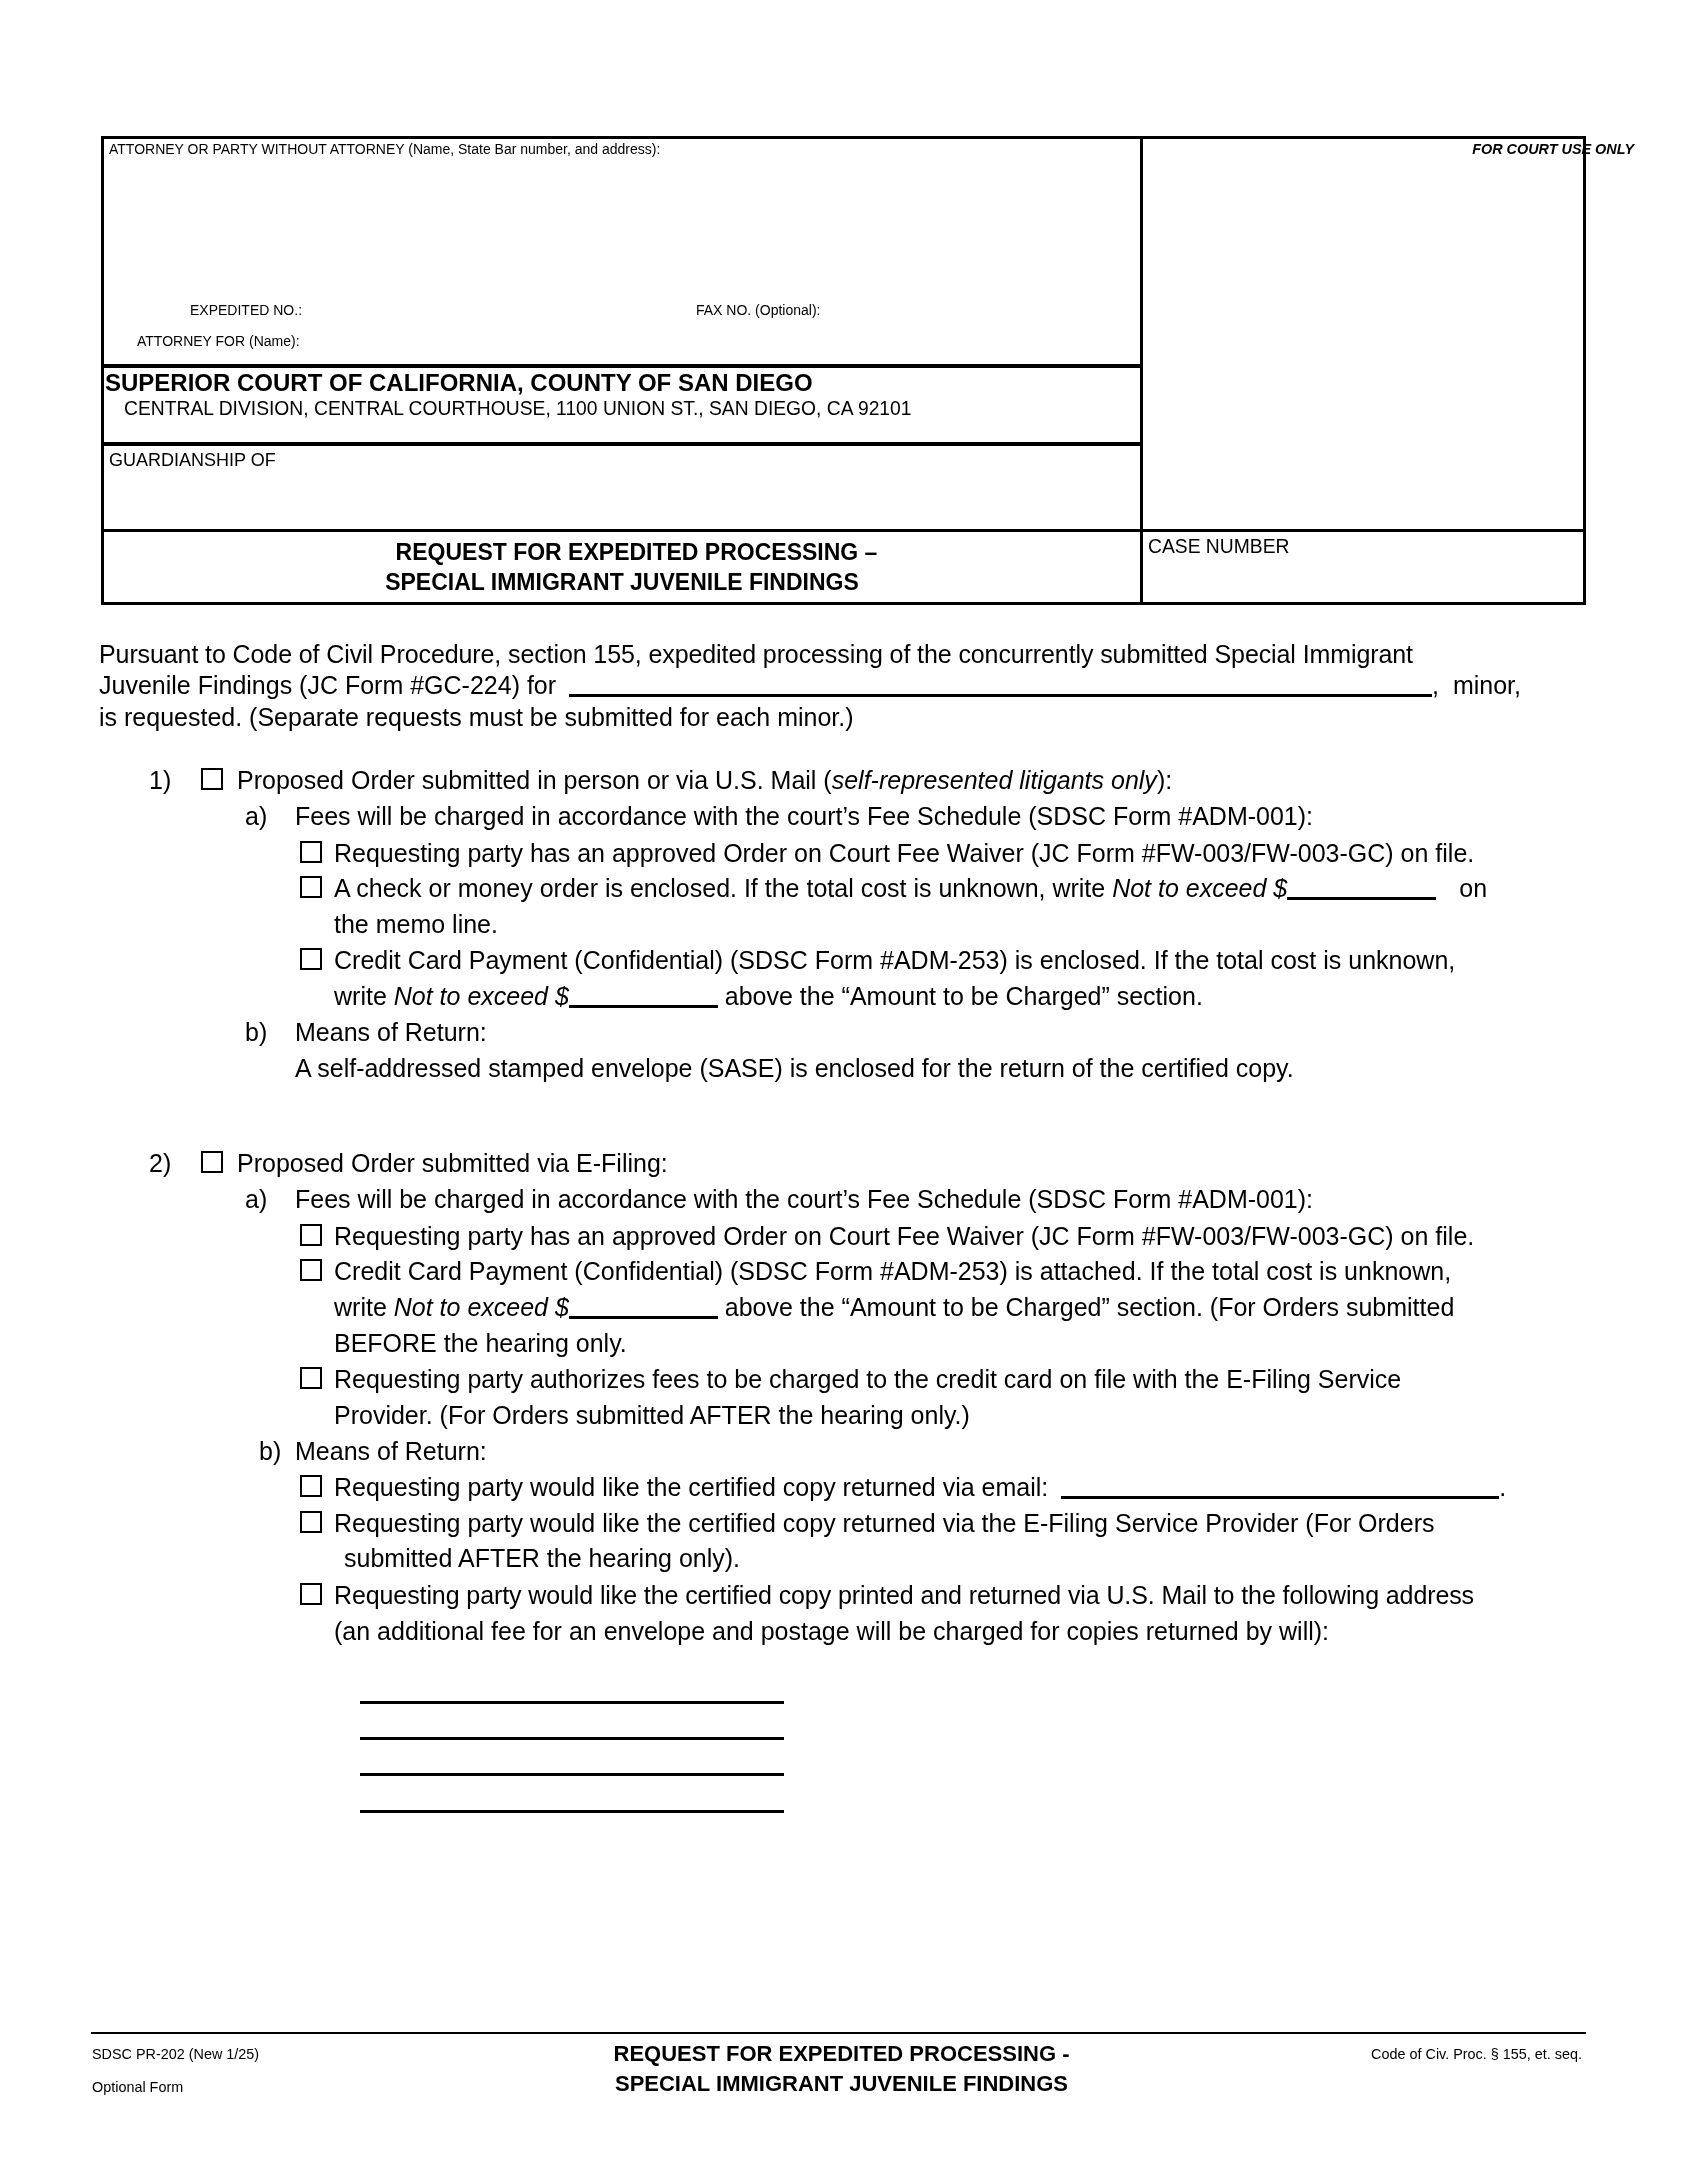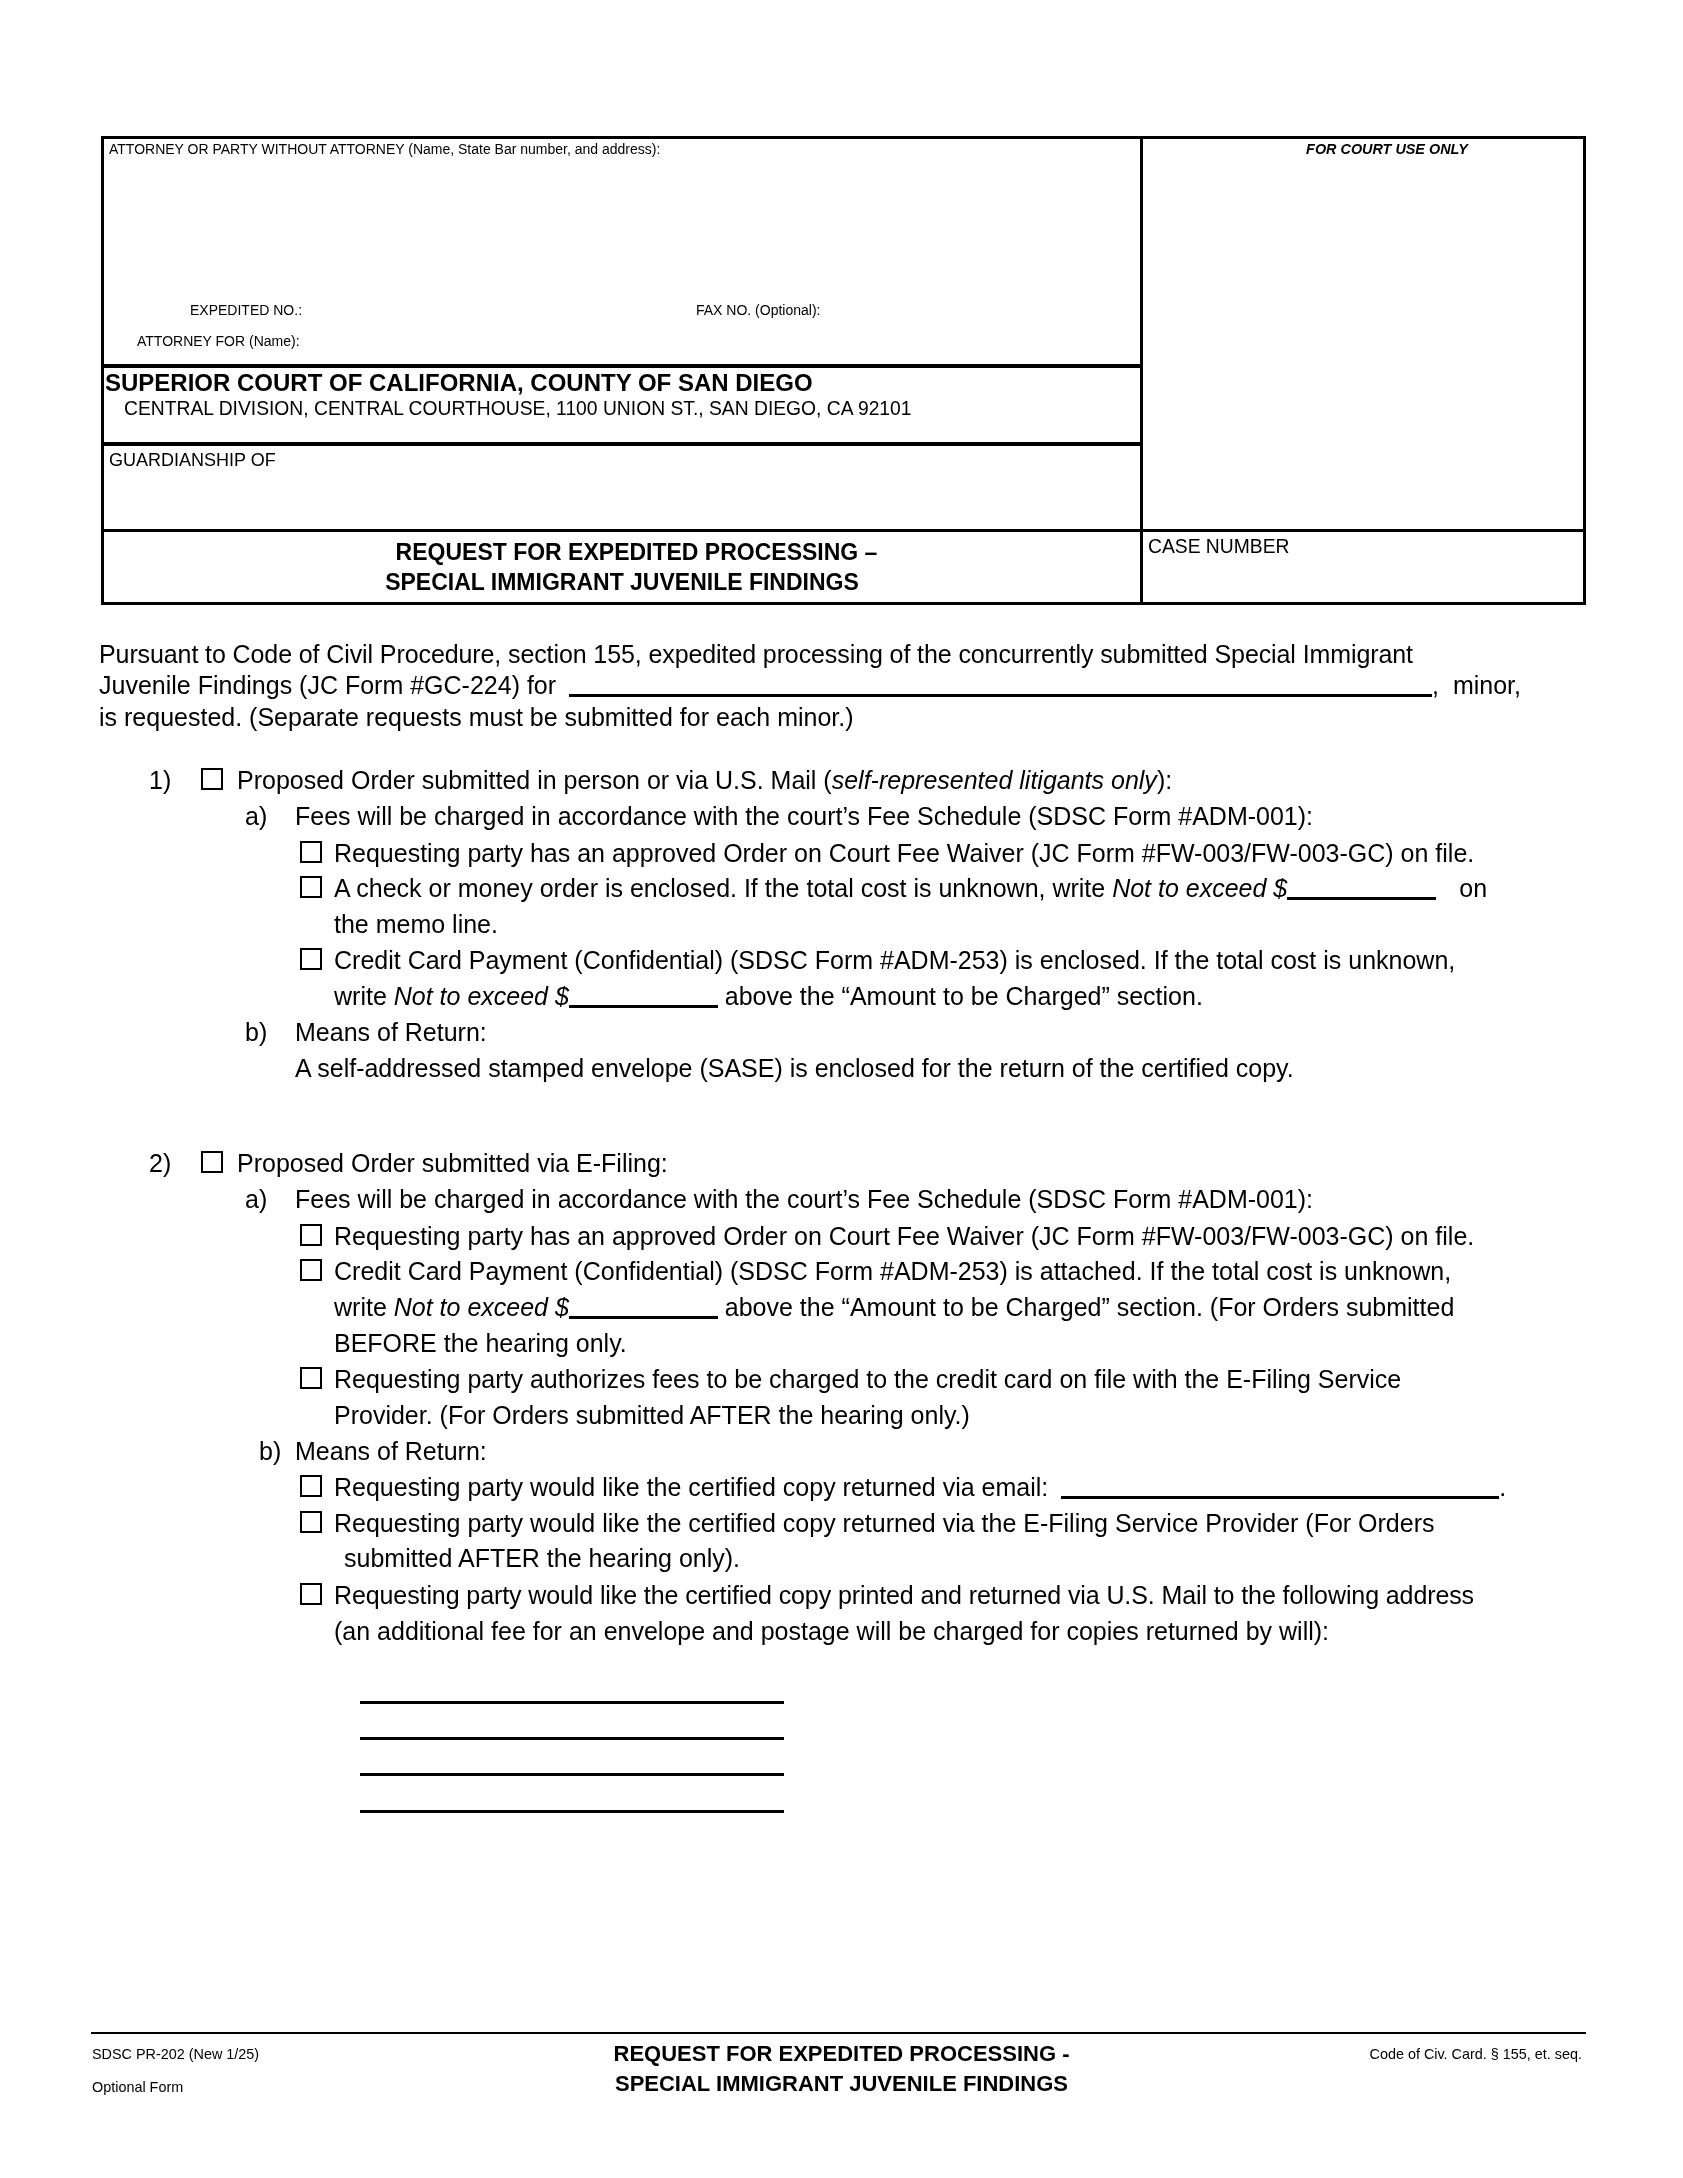--- a/index.html
+++ b/index.html
@@ -30,21 +30,21 @@
   <div class="abs" style="left:124px; top:398px; font-size:19.3px; white-space:nowrap;">CENTRAL DIVISION, CENTRAL COURTHOUSE, 1100 UNION ST., SAN DIEGO, CA 92101</div>
 
   <div class="box" style="left:101px; top:443px; width:1042px; height:89px;"></div>
   <div class="abs" style="left:109px; top:450px; font-size:18px; white-space:nowrap;">GUARDIANSHIP OF</div>
 
   <div class="box" style="left:101px; top:529px; width:1042px; height:76px;"></div>
   <div class="abs bold" style="left:101px; width:1071px; top:539px; text-align:center; font-size:23px;">REQUEST FOR EXPEDITED PROCESSING –</div>
   <div class="abs bold" style="left:101px; width:1042px; top:569px; text-align:center; font-size:23px;">SPECIAL IMMIGRANT JUVENILE FINDINGS</div>
 
   <div class="box" style="left:1140px; top:136px; width:446px; height:396px;"></div>
-  <div class="abs bold" style="left:1140px; width:494px; top:141px; text-align:center; font-size:14.4px; font-style:italic;">FOR COURT USE ONLY</div>
+  <div class="abs bold" style="left:1140px; width:494px; top:141px; text-align:right; font-size:14.4px; font-style:italic;">FOR COURT USE ONLY</div>
 
   <div class="box" style="left:1140px; top:529px; width:446px; height:76px;"></div>
   <div class="abs" style="left:1148px; top:536px; font-size:19.3px; white-space:nowrap;">CASE NUMBER</div>
 </div>
 
 <div>
   <div class="abs body-text" style="left:99px; top:642px; width:1485px; text-align:justify; letter-spacing:-0.1px;">Pursuant to Code of Civil Procedure, section 155, expedited processing of the concurrently submitted Special Immigrant</div>
   <div class="abs body-text" style="left:99px; top:673px;">
     <span>Juvenile Findings (JC Form #GC-224) for</span>
     <span class="blank" style="width:863px; margin-left:6px;"></span><span style="white-space:pre;">,  minor,</span>
@@ -126,15 +126,15 @@
   <div class="hline" style="left:360px; top:1773px; width:424px;"></div>
   <div class="hline" style="left:360px; top:1810px; width:424px;"></div>
 </div>
 
 <div>
   <div class="hline" style="left:91px; top:2032px; width:1495px; height:2px;"></div>
   <div class="abs small" style="left:92px; top:2046px; font-size:14.4px;">SDSC PR-202  (New 1/25)</div>
   <div class="abs small" style="left:92px; top:2079px; font-size:14.4px;">Optional Form</div>
   <div class="abs bold" style="left:396px; width:891px; top:2041px; text-align:center; font-size:22px;">REQUEST FOR EXPEDITED PROCESSING -</div>
   <div class="abs bold" style="left:396px; width:891px; top:2071px; text-align:center; font-size:22px;">SPECIAL IMMIGRANT JUVENILE FINDINGS</div>
-  <div class="abs small" style="right:101px; top:2046px; font-size:14.4px;">Code of Civ. Card. § 155, et. seq.</div>
+  <div class="abs small" style="right:101px; top:2046px; font-size:14.4px;">Code of Civ. Proc. § 155, et. seq.</div>
 </div>
 
 
 </body></html>

